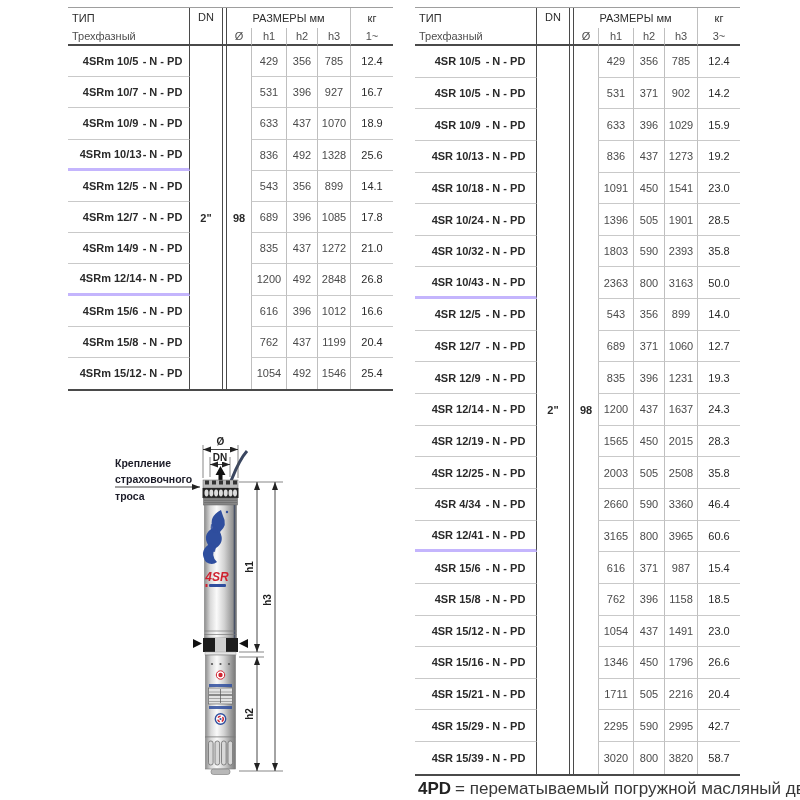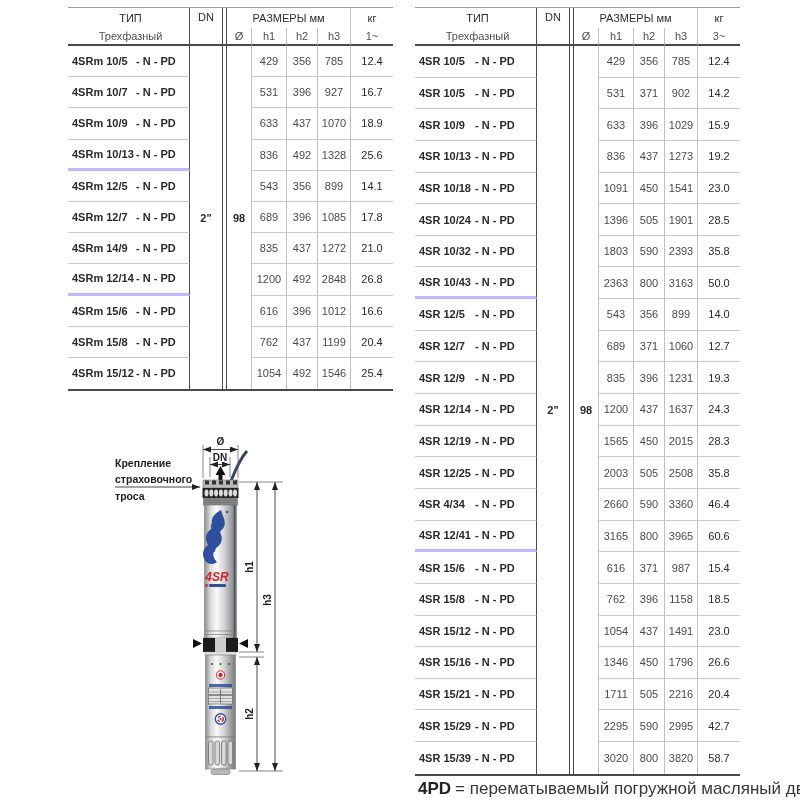--- a/index.html
+++ b/index.html
@@ -15,32 +15,32 @@
   #tbl-left{left:68px;top:7px;width:325px}
   #tbl-right{left:415px;top:7px;width:325px}
   #tbl-left tbody tr{height:31.2px}
   #tbl-right tbody tr{height:31.65px}
   .spec th,.spec td{
     padding:0;font-size:11px;font-weight:normal;vertical-align:middle;
     text-align:center;overflow:hidden;white-space:nowrap;
   }
   .hm{font-weight:bold;color:#2d2d2d;height:20px;font-size:11.5px}
   .hs{color:#4f4f4f;height:16px}
-  th.cm{text-align:center;padding-left:4px}
+  th.cm{text-align:left;padding-left:4px}
   .spec thead th{border-bottom:none}
   .spec thead tr:last-child th{border-bottom:2px solid #4a4a4a}
   .spec th.rs2{border-bottom:2px solid #4a4a4a;vertical-align:top;padding-top:3px}
   .cm{border-right:1px solid #4a4a4a}
   .cgap{border-left:1px solid #4a4a4a;border-right:1px solid #4a4a4a}
   .vl{border-left:1px solid #bfbfbf}
   .spec tbody td{border-bottom:1px solid #c9c9c9}
   .spec tbody td.ge{border-bottom:3px solid #c4b5fd}
   .spec tbody tr:last-child td{border-bottom:none}
   .spec tbody td.cdn,.spec tbody td.cgap,.spec tbody td.co{border-bottom:none}
-  td.cm{font-weight:bold;color:#2a2a2a;text-align:left;padding-left:4px}
+  td.cm{font-weight:bold;color:#2a2a2a;text-align:center;padding-left:4px}
   .mc{display:inline-block;min-width:64px}
   #tbl-right .mc{min-width:56px}
   .num{color:#4a4a4a}
   .kgv,td.cdn,td.co{font-weight:bold;color:#2a2a2a}
   
   #footnote{
     position:absolute;left:418px;top:779px;font-size:17px;color:#383838;white-space:nowrap;
   }
   #footnote b{color:#222;margin-right:4px}
   

